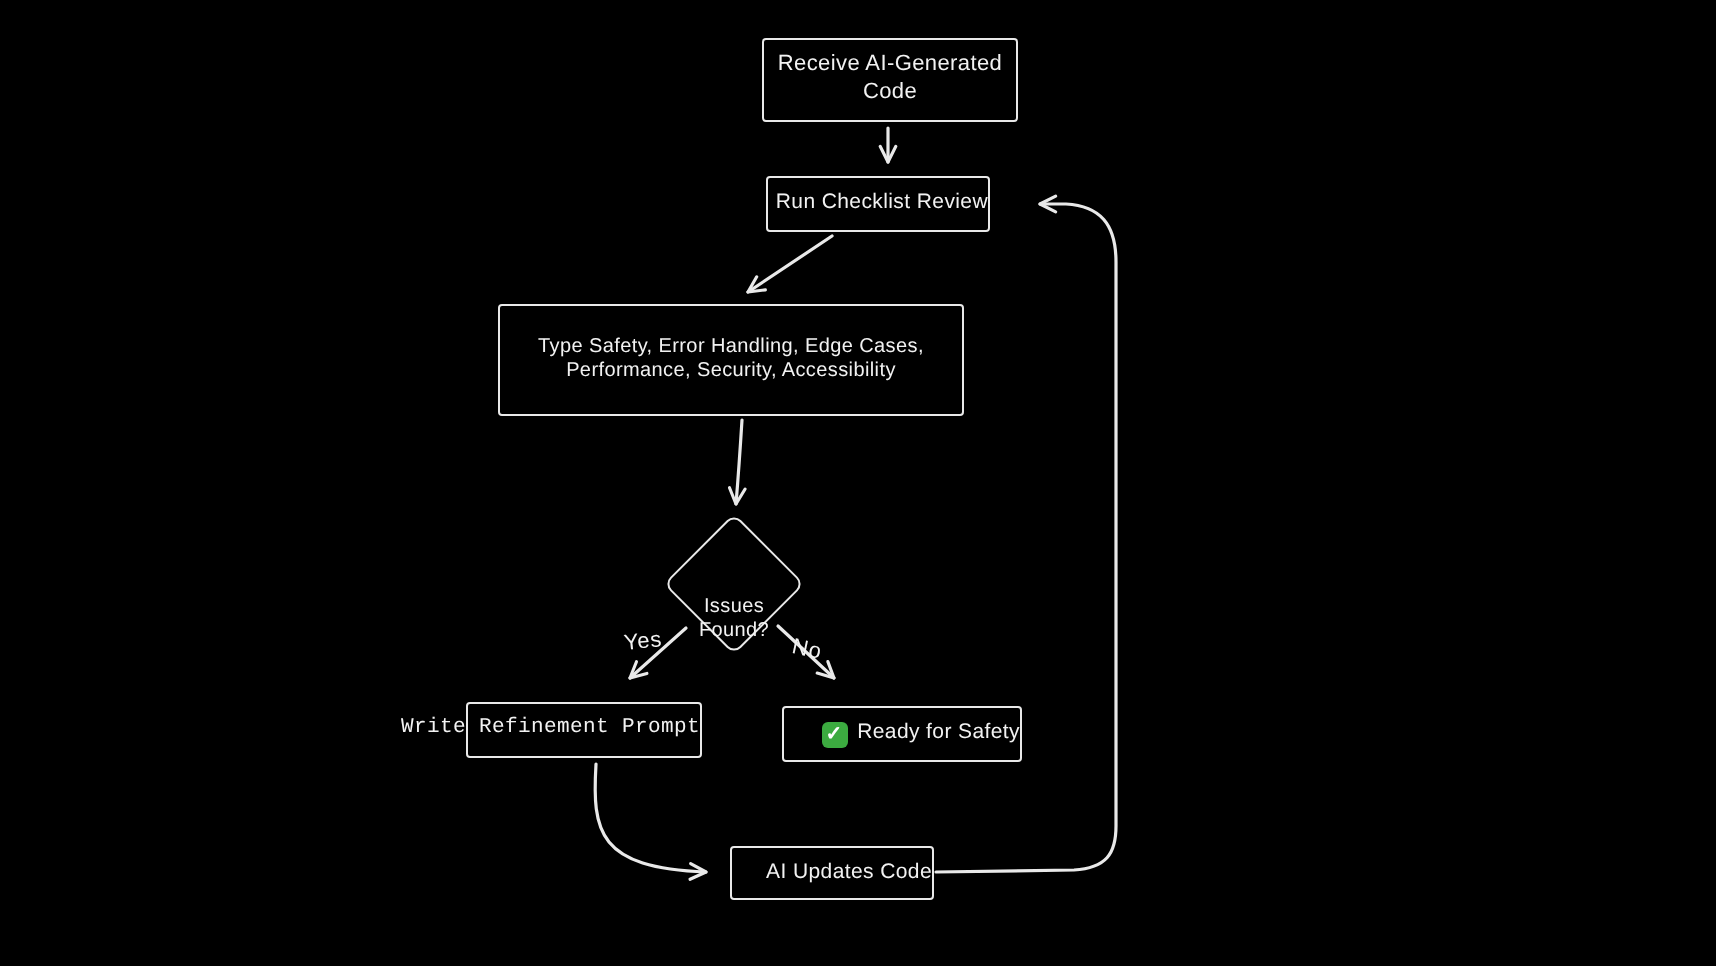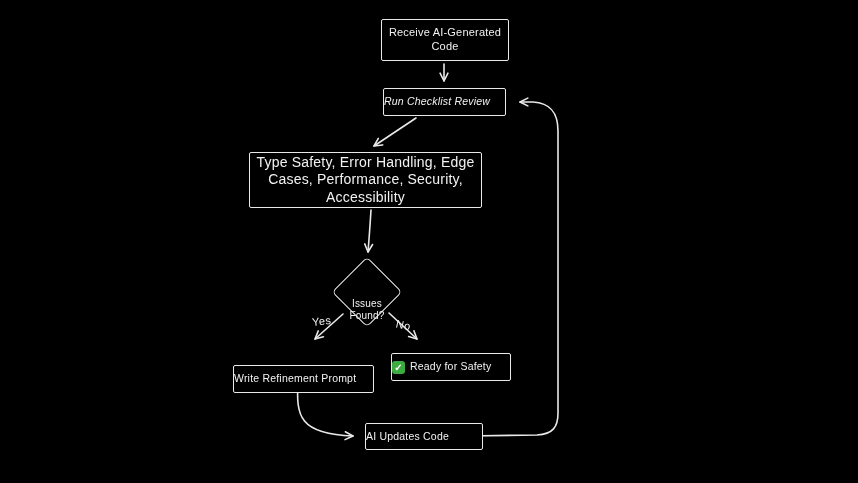--- a/index.html
+++ b/index.html
@@ -22,33 +22,33 @@
     width: 858px; height: 483px;
   }
   .node {
     position: absolute;
     box-sizing: border-box;
     border: 1.5px solid #e9e9e9;
     border-radius: 2px;
     background: #000000;
     display: flex;
     align-items: center;
-    justify-content: flex-start;
+    justify-content: flex-end;
     text-align: center;
     color: #f2f2f2;
     letter-spacing: 0.2px;
     line-height: 1.25;
   }
   .node .lbl { display: inline-block; }
   #node-receive   { left: 381px; top: 19px;  width: 128px; height: 42px; font-size: 11px; padding: 0 4px; }
-  #node-checklist { left: 383px; top: 88px;  width: 123px; height: 28px; font-size: 10.5px; white-space: nowrap; font-style: italic; }
-  #node-criteria  { left: 249px; top: 152px; width: 233px; height: 56px; font-size: 14px; padding: 0 3px; }
-  #node-write     { left: 233px; top: 365px; width: 141px; height: 28px; font-size: 10.5px; white-space: nowrap; }
+  #node-checklist { left: 383px; top: 88px;  width: 112px; height: 28px; font-size: 10.5px; white-space: nowrap; }
+  #node-criteria  { left: 249px; top: 152px; width: 233px; height: 56px; font-size: 10px; padding: 0 3px; }
+  #node-write     { left: 233px; top: 351px; width: 118px; height: 28px; font-size: 10.5px; white-space: nowrap; font-family: Liberation Mono, monospace; }
   #node-ready     { left: 391px; top: 353px; width: 120px; height: 28px; font-size: 10.5px; white-space: nowrap; gap: 5px; }
-  #node-updates   { left: 365px; top: 423px; width: 118px; height: 27px; font-size: 10.5px; white-space: nowrap; }
+  #node-updates   { left: 365px; top: 423px; width: 102px; height: 27px; font-size: 10.5px; white-space: nowrap; }
 
   .diamond-shape {
     position: absolute;
     left: 342px; top: 267px;
     width: 50px; height: 50px;
     box-sizing: border-box;
     border: 1.5px solid #e9e9e9;
     border-radius: 5px;
     background: #000000;
     transform: rotate(45deg);

